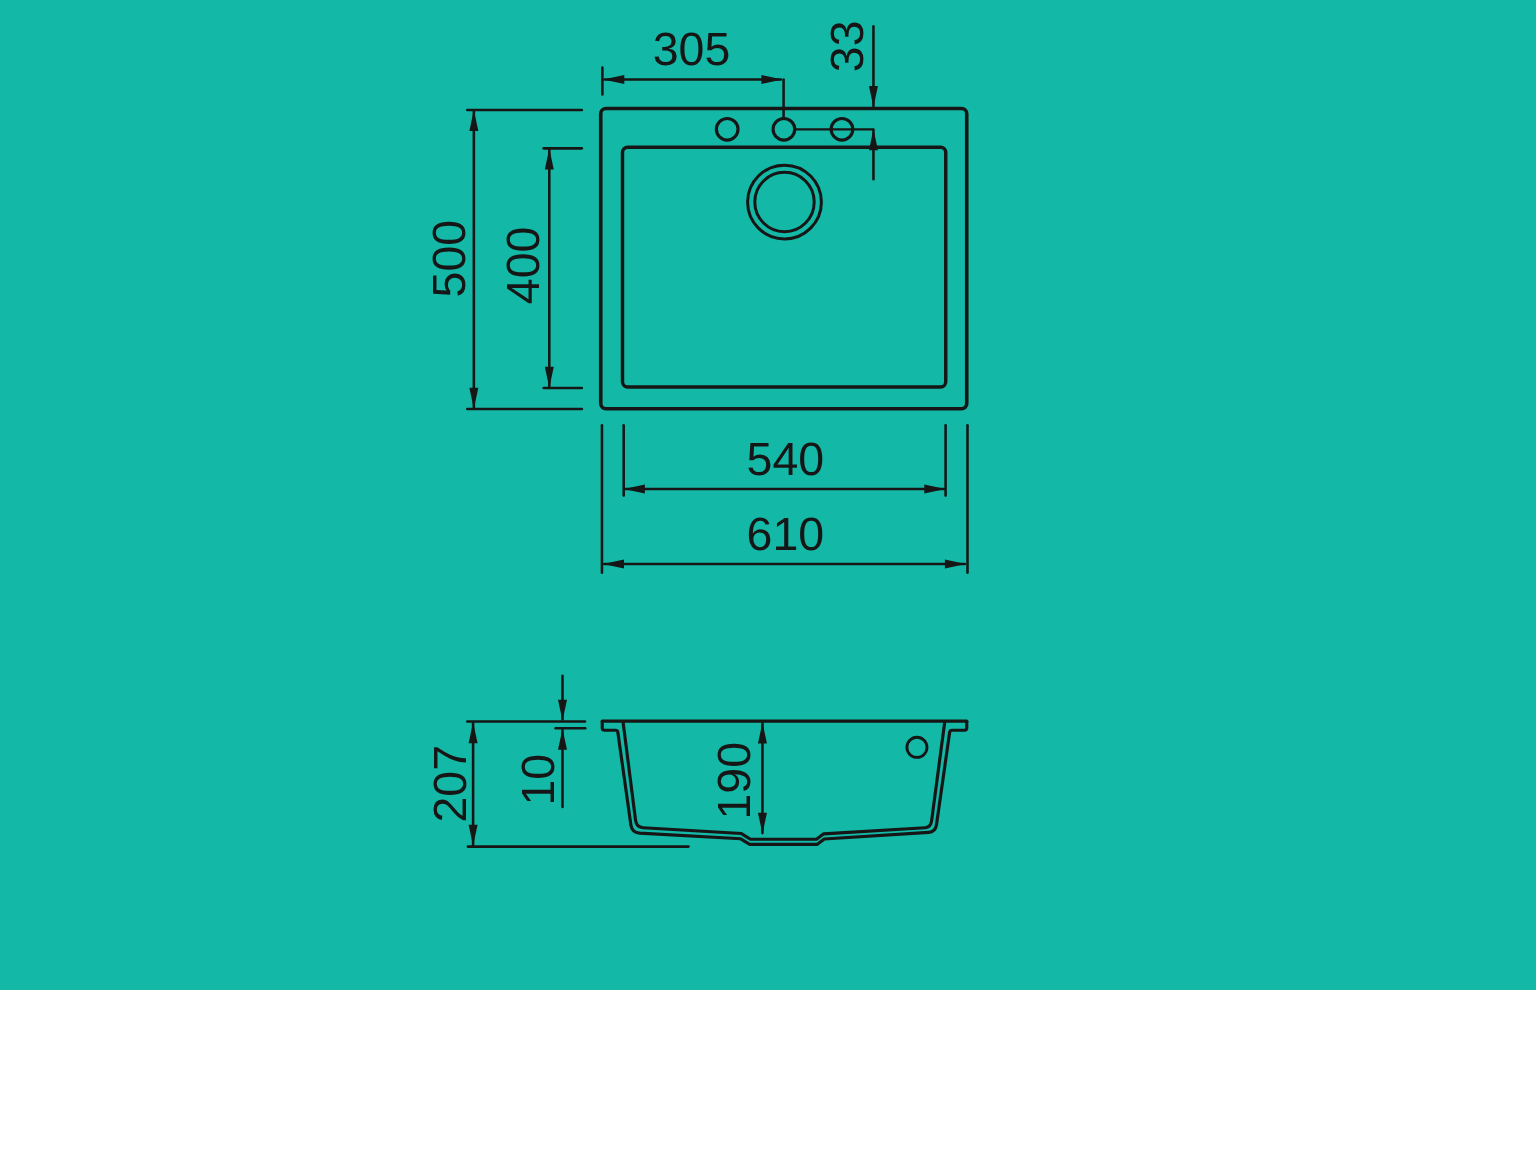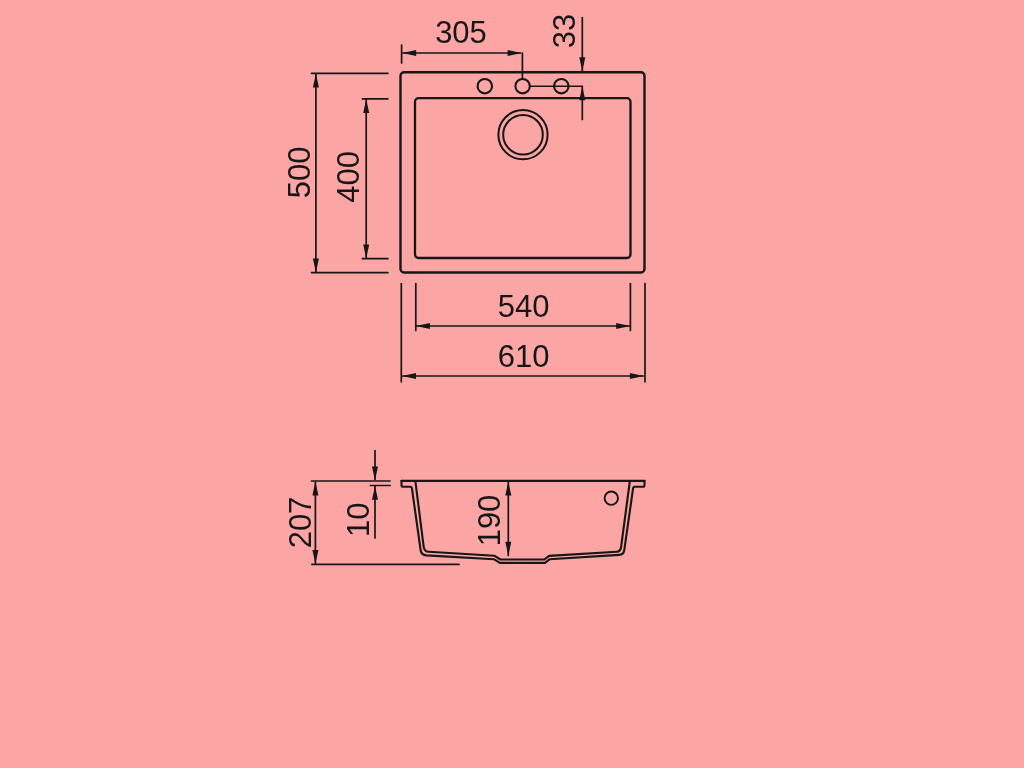--- a/index.html
+++ b/index.html
@@ -1,16 +1,16 @@
 <!DOCTYPE html>
 <html><head>
 <meta charset="utf-8">
 <style>
   html,body{margin:0;padding:0;background:#ffffff;}
-  .page{width:1024px;height:768px;position:relative;background:#fca5a5;overflow:hidden;}
+  .page{width:1024px;height:660px;position:relative;background:#14b8a6;overflow:hidden;}
   text{font-family:"Liberation Sans",sans-serif;fill:#161616;}
 </style>
 </head>
 <body>
 <div class="page">
 <svg width="1024" height="768" viewBox="0 0 1024 768" style="filter:blur(0.45px)">
 <g stroke="#161616" fill="none" stroke-linecap="round" stroke-linejoin="round">
 
   <rect x="400.5" y="72.3" width="244" height="200.2" rx="3.5" stroke-width="2.4"></rect>
 

